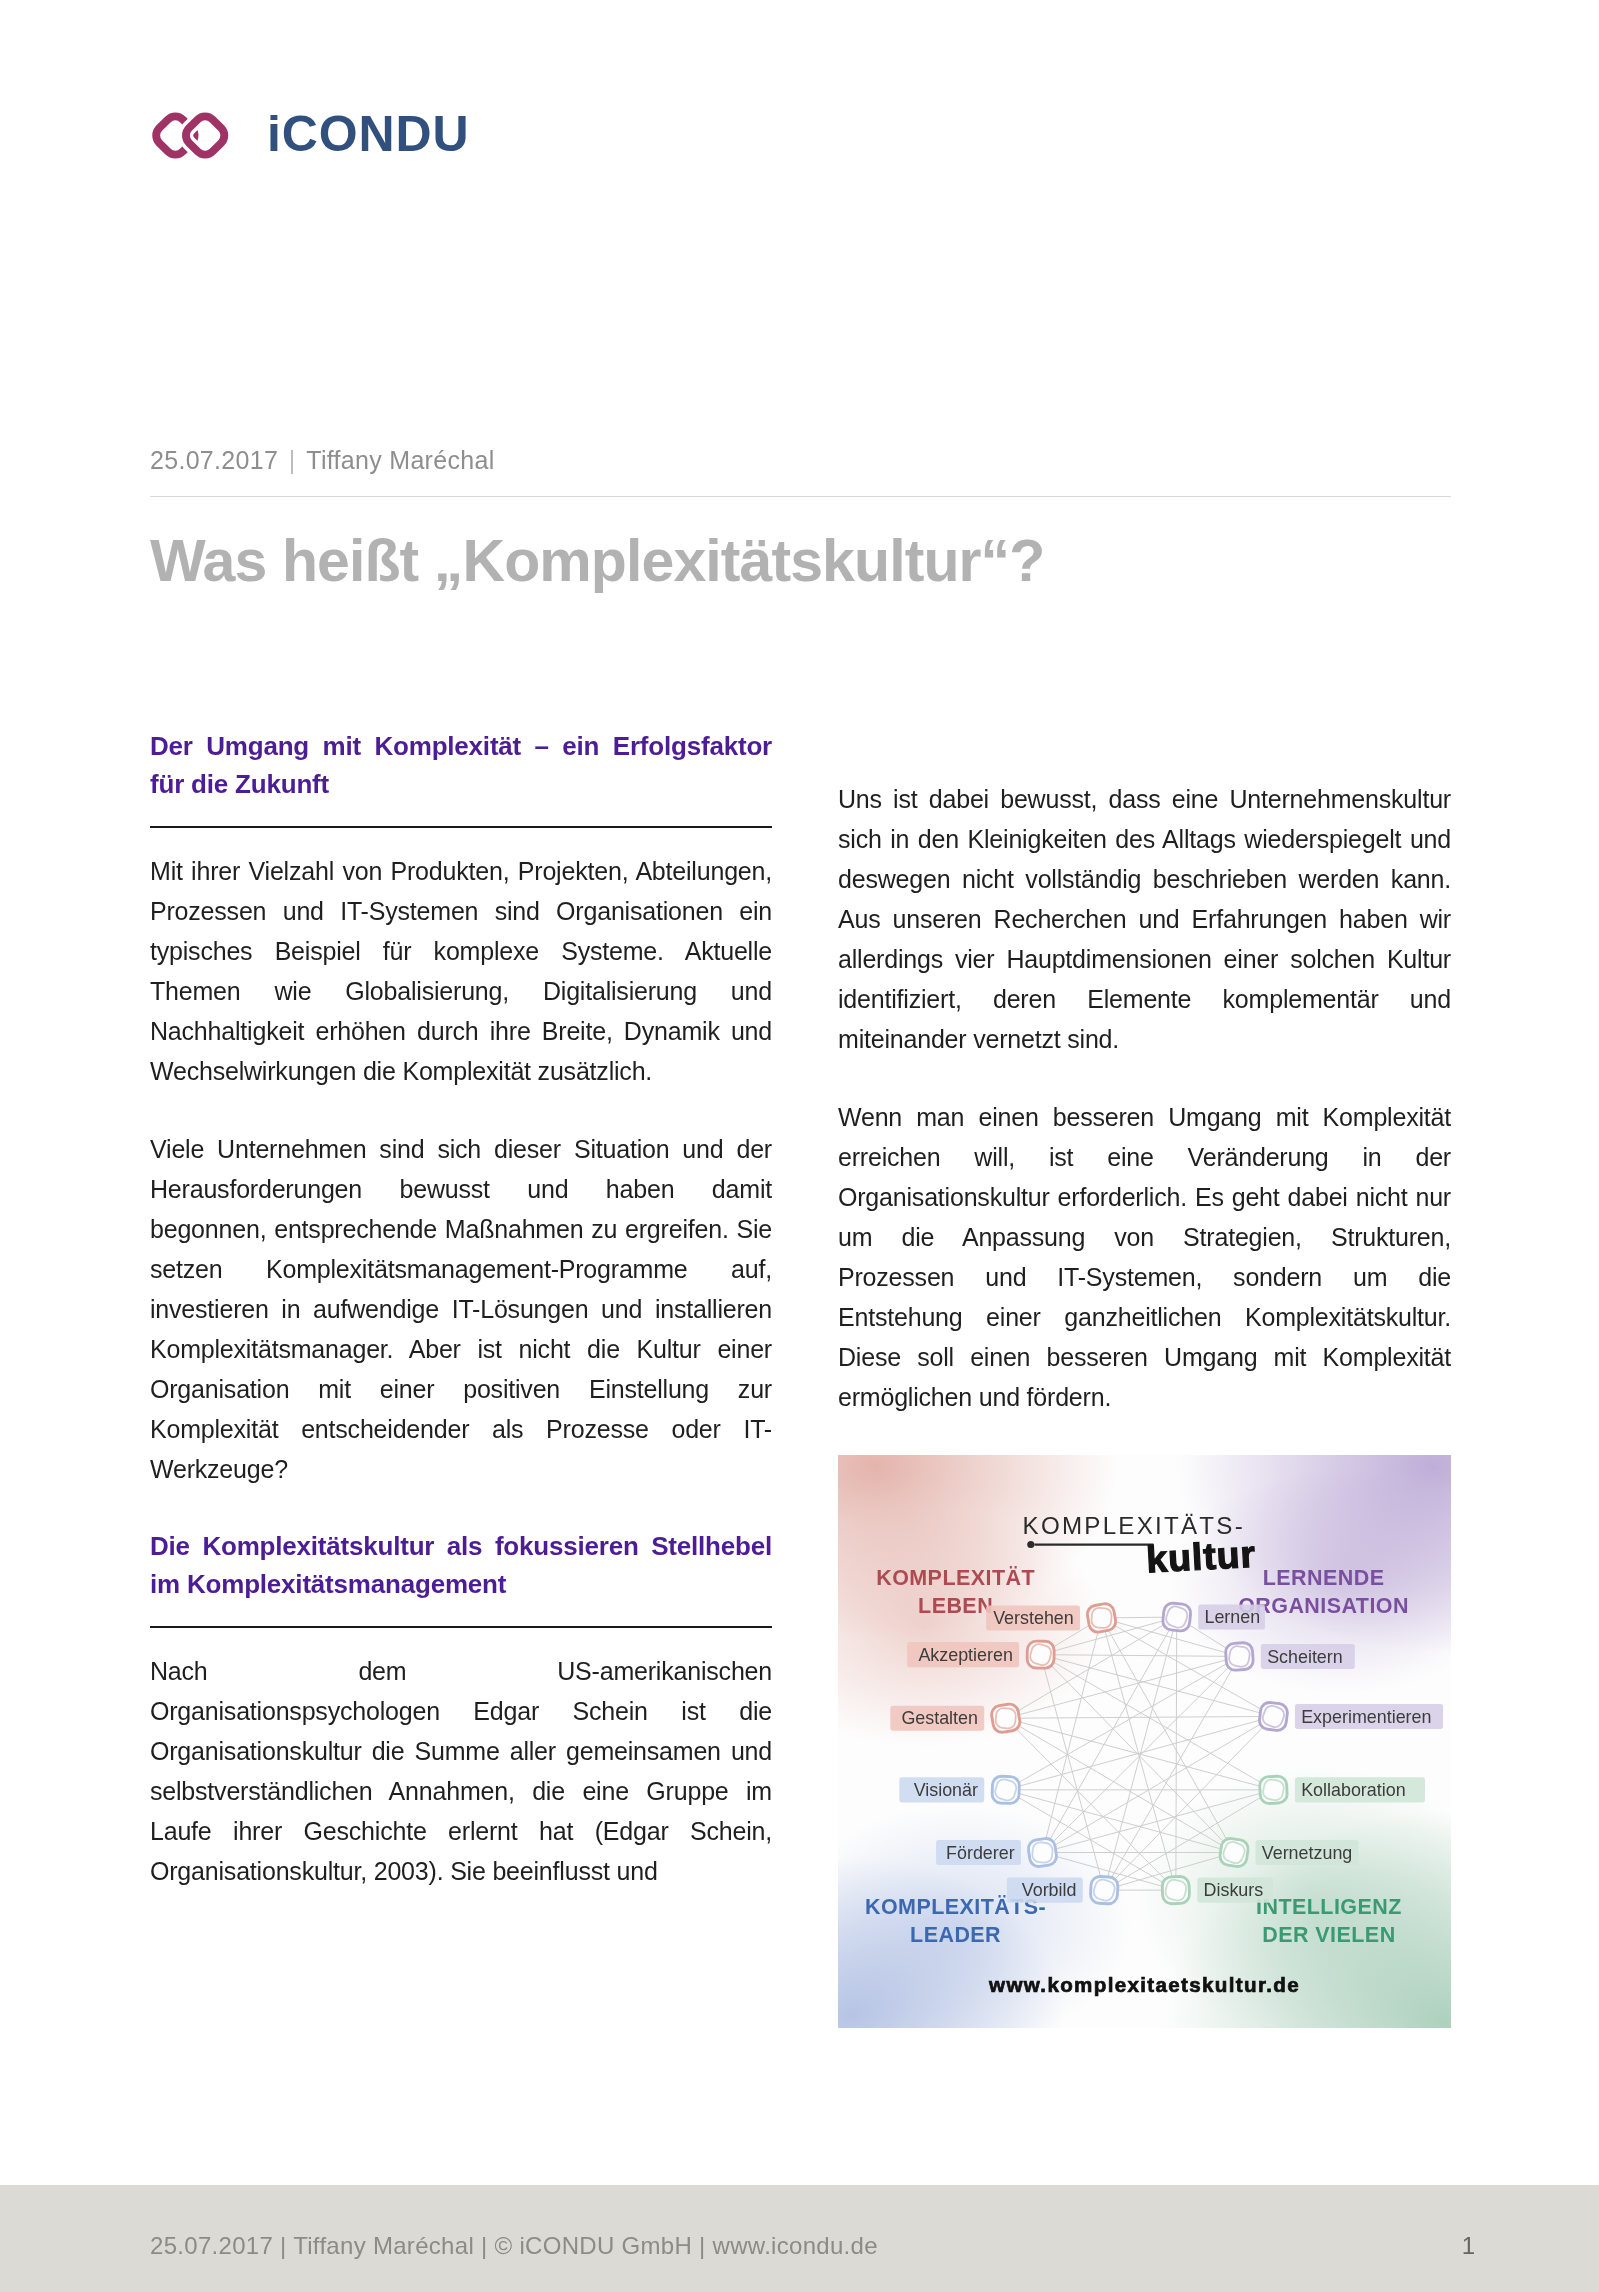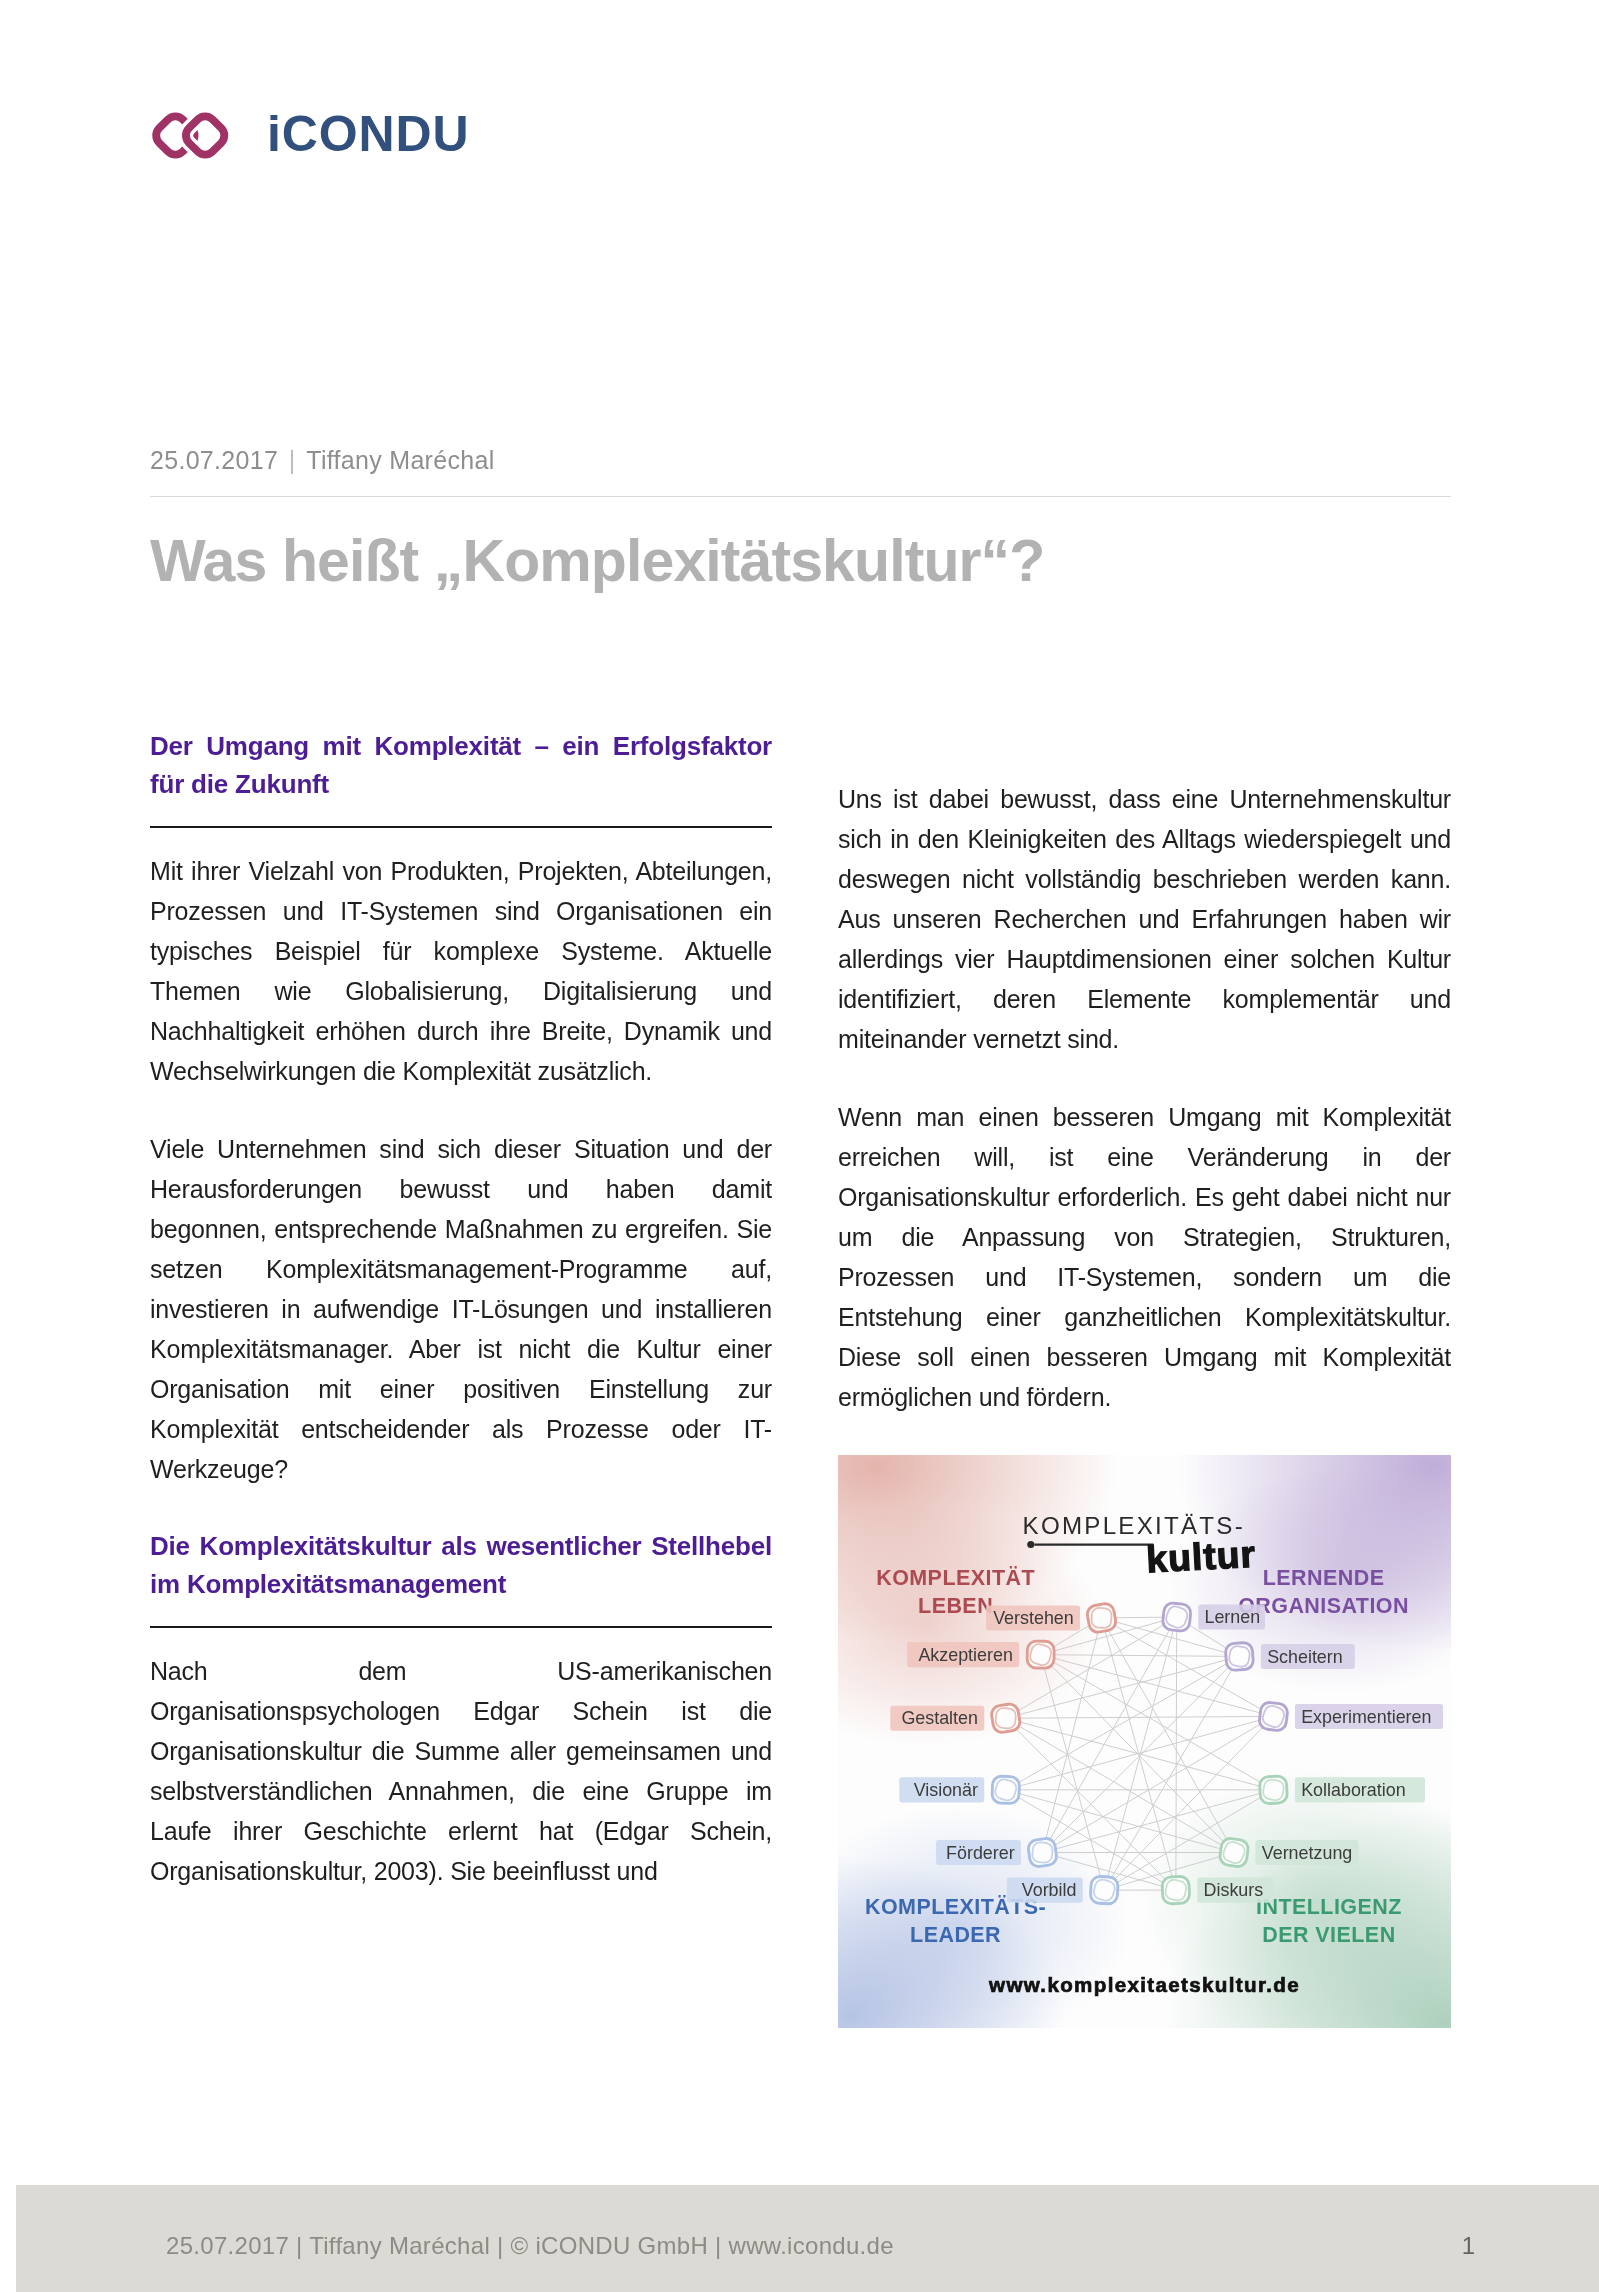--- a/index.html
+++ b/index.html
@@ -55,21 +55,21 @@
       radial-gradient(50% 40% at 2% 98%, rgba(112,140,205,0.50), rgba(112,140,205,0) 70%),
       radial-gradient(40% 30% at 20% 82%, rgba(120,148,210,0.28), rgba(120,148,210,0) 70%),
       radial-gradient(62% 50% at 99% 99%, rgba(108,172,137,0.55), rgba(108,172,137,0) 74%),
       radial-gradient(42% 34% at 78% 78%, rgba(120,180,145,0.30), rgba(120,180,145,0) 70%),
       #fdfdfd;
   }
   .figure svg{position:absolute;inset:0;}
 
   
   .footer{
-    position:absolute;left:16px;right:0;bottom:0;height:108px;background:#dcdad4;
+    position:absolute;left:0;right:0;bottom:0;height:108px;background:#dcdad4;
     display:flex;align-items:center;justify-content:space-between;
     padding:14px 125px 0 150px;box-sizing:border-box;
   }
   .footer .f-text{font-size:24px;color:#8d8b85;letter-spacing:0.3px;}
   .footer .f-page{font-size:24px;color:#67655f;}
 </style>
 </head>
 <body>
 
 <div class="page">
@@ -93,21 +93,21 @@
 
     <h1 class="doc-title">Was heißt „Komplexitätskultur“?</h1>
 
     <div class="cols">
 
       <div class="col-left">
         <h2 class="section">Der Umgang mit Komplexität – ein Erfolgsfaktor für die Zukunft</h2>
         <div class="section-rule"></div>
         <p class="body-p after-rule">Mit ihrer Vielzahl von Produkten, Projekten, Abteilungen, Prozessen und IT-Systemen sind Organisationen ein typisches Beispiel für komplexe Systeme. Aktuelle Themen wie Globalisierung, Digitalisierung und Nachhaltigkeit erhöhen durch ihre Breite, Dynamik und Wechselwirkungen die Komplexität zusätzlich.</p>
         <p class="body-p">Viele Unternehmen sind sich dieser Situation und der Herausforderungen bewusst und haben damit begonnen, entsprechende Maßnahmen zu ergreifen. Sie setzen Komplexitätsmanagement-Programme auf, investieren in aufwendige IT-Lösungen und installieren Komplexitätsmanager. Aber ist nicht die Kultur einer Organisation mit einer positiven Einstellung zur Komplexität entscheidender als Prozesse oder IT-Werkzeuge?</p>
-        <h2 class="section section-gap">Die Komplexitätskultur als wesentlicher Stellhebel im Komplexitätsmanagement</h2>
+        <h2 class="section section-gap">Die Komplexitätskultur als fokussieren Stellhebel im Komplexitätsmanagement</h2>
         <div class="section-rule"></div>
         <p class="body-p after-rule">Nach dem US-amerikanischen Organisationspsychologen Edgar Schein ist die Organisationskultur die Summe aller gemeinsamen und selbstverständlichen Annahmen, die eine Gruppe im Laufe ihrer Geschichte erlernt hat (Edgar Schein, Organisationskultur, 2003). Sie beeinflusst und</p>
       </div>
 
       <div class="col-right">
         <p class="body-p">Uns ist dabei bewusst, dass eine Unternehmenskultur sich in den Kleinigkeiten des Alltags wiederspiegelt und deswegen nicht vollständig beschrieben werden kann. Aus unseren Recherchen und Erfahrungen haben wir allerdings vier Hauptdimensionen einer solchen Kultur identifiziert, deren Elemente komplementär und miteinander vernetzt sind.</p>
         <p class="body-p">Wenn man einen besseren Umgang mit Komplexität erreichen will, ist eine Veränderung in der Organisationskultur erforderlich. Es geht dabei nicht nur um die Anpassung von Strategien, Strukturen, Prozessen und IT-Systemen, sondern um die Entstehung einer ganzheitlichen Komplexitätskultur. Diese soll einen besseren Umgang mit Komplexität ermöglichen und fördern.</p>
 
         <div class="figure">
           <svg id="fig-svg" viewBox="0 0 684 640" width="613" height="573">

